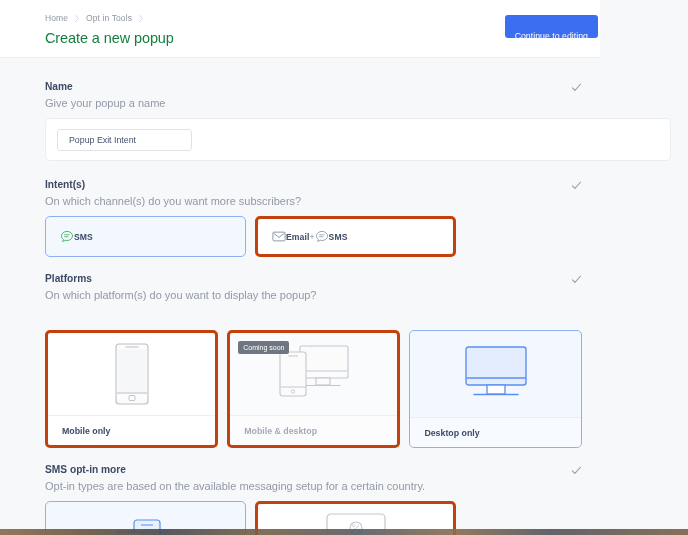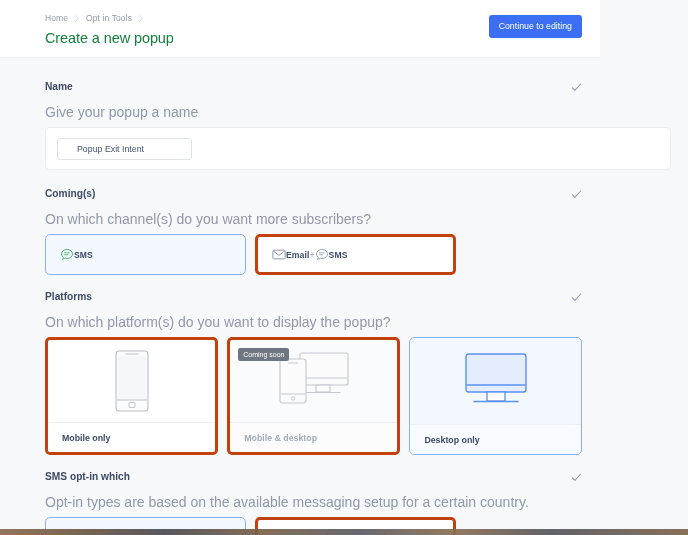--- a/index.html
+++ b/index.html
@@ -27,58 +27,58 @@
   }
   .crumb-sep {
     width: 8px; height: 9px; display: inline-block; position: relative; opacity: .55;
   }
   .crumb-sep svg { display: block; }
   .page-title {
     font-size: 14.5px; font-weight: normal; color: #15803d;
     letter-spacing: -.1px; margin-top: 4px; line-height: 19px;
   }
   .continue-btn {
-    position: absolute; right: 18px; top: 15px;
+    position: absolute; right: 2px; top: 15px;
     background: #3b6ef0; color: #ffffff;
     font-size: 8.8px; font-weight: normal;
     border: none; border-radius: 3px;
-    padding: 0 10px; height: 23px; line-height: 23px;
+    padding: 10px 10px; height: 23px; line-height: 23px;
     cursor: pointer; white-space: nowrap;
   }
 
   
   .body { padding: 22px 18px 0 45px; }
 
   .section-head { display: flex; align-items: center; gap: 6px; justify-content: space-between; }
   .section-title {
     font-size: 10.2px; font-weight: bold; color: #3d4a66; line-height: 14px;
   }
   .check-mark { width: 11px; height: 11px; display: block; opacity: .85; }
   .section-sub {
-    font-size: 14px; color: #9198a8; margin-top: 12px; line-height: 12px;
+    font-size: 11px; color: #9198a8; margin-top: 3px; line-height: 12px;
   }
 
   
   .name-card {
     margin-top: 9px;
     background: #ffffff;
     border: 1px solid #ecedf1;
     border-radius: 5px;
     height: 43px;
     width: 626px;
     display: flex; align-items: center;
     padding-left: 11px;
   }
   .name-input {
     width: 135px; height: 22px;
     border: 1px solid #dfe2e8; border-radius: 3px;
     background: #fff;
     font-family: "Liberation Sans", sans-serif;
     font-size: 8.8px; color: #46516b;
-    padding: 0 19px;
+    padding: 0 11px;
     outline: none;
   }
 
   
   .card-row { display: flex; gap: 9px; margin-top: 9px; }
 
   .opt-card {
     background: #ffffff;
     border: 3px solid #c2410c;
     border-radius: 5px;
@@ -96,21 +96,21 @@
   .chan-card {
     width: 201px; height: 41px;
     display: flex; align-items: center; 
     padding-left: 14px;
   }
   .chan-label {
     font-size: 8.6px; font-weight: bold; color: #3d4a66; letter-spacing: .1px;
   }
 
   
-  .plat-card { width: 201px; height: 118px; display: flex; flex-direction: column; }
+  .plat-card { width: 201px; height: 118px; display: flex; flex-direction: column; margin-top: 20px; }
   .plat-art {
     flex: 1; display: flex; align-items: center; justify-content: center;
   }
   .plat-foot {
     height: 30px; border-top: 1px solid #eceef2;
     display: flex; align-items: center; padding-left: 14px;
     background: rgba(255,255,255,0.35);
   }
   .plat-label { font-size: 8.8px; font-weight: bold; color: #3d4a66; }
   .plat-label.muted { color: #a3aab8; }
@@ -166,21 +166,21 @@
       </div>
       <div class="section-sub">Give your popup a name</div>
 
       <div class="name-card">
         <input class="name-input" type="text" value="Popup Exit Intent" style="">
       </div>
     </div>
 
     <div style="margin-top:17px;">
       <div class="section-head">
-        <span class="section-title">Coming(s)</span>
+        <span class="section-title">Intent(s)</span>
         <svg class="check-mark" viewBox="0 0 12 12">
           <path d="M1.5 6.3 L4.3 9.2 L10.5 2.2" stroke="#7f8ba3" stroke-width="1.1" fill="none" stroke-linecap="round" stroke-linejoin="round"></path>
         </svg>
       </div>
       <div class="section-sub">On which channel(s) do you want more subscribers?</div>
 
       <div class="card-row">
 
         <div class="opt-card chan-card selected">
           <svg width="14" height="14" viewBox="0 0 16 16">
@@ -266,21 +266,21 @@
           <div class="plat-foot">
             <span class="plat-label">Desktop only</span>
           </div>
         </div>
 
       </div>
     </div>
 
     <div style="margin-top:15px;">
       <div class="section-head">
-        <span class="section-title">SMS opt-in which</span>
+        <span class="section-title">SMS opt-in more</span>
         <svg class="check-mark" viewBox="0 0 12 12">
           <path d="M1.5 6.3 L4.3 9.2 L10.5 2.2" stroke="#7f8ba3" stroke-width="1.1" fill="none" stroke-linecap="round" stroke-linejoin="round"></path>
         </svg>
       </div>
       <div class="section-sub">Opt-in types are based on the available messaging setup for a certain country.</div>
 
       <div class="card-row">
 
         <div class="opt-card optin-card selected">
           <svg width="108" height="62" viewBox="0 0 108 62">

